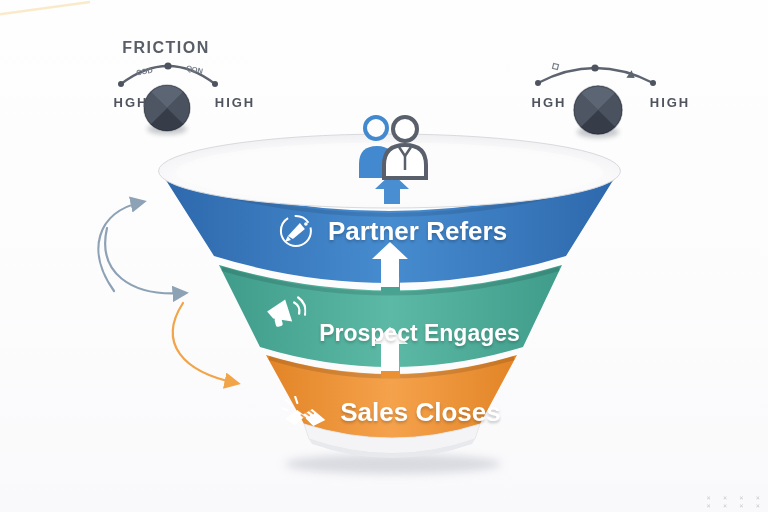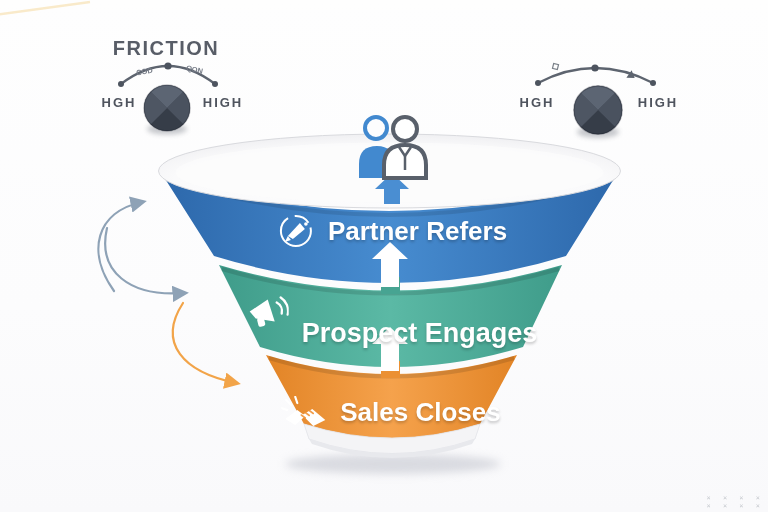--- a/index.html
+++ b/index.html
@@ -4,31 +4,31 @@
 <style>
   html,body{margin:0;padding:0;background:#fff;}
   #stage{
     position:relative;width:768px;height:512px;overflow:hidden;
     background:linear-gradient(180deg,#fefefe 0%,#fcfcfd 60%,#f9f9fb 100%);
     font-family:"Liberation Sans",sans-serif;
   }
   .abs{position:absolute;}
   .ctr{transform:translate(-50%,-50%);}
   .gauge-title{
-    font-size:20px;font-weight:700;letter-spacing:1.5px;color:#585d67;white-space:nowrap;
+    font-size:16px;font-weight:700;letter-spacing:1.5px;color:#585d67;white-space:nowrap;
   }
   .hi-label{
-    font-size:13px;font-weight:700;letter-spacing:2px;color:#4f545e;white-space:nowrap;
+    font-size:13px;font-weight:700;letter-spacing:2px;color:#4f545e;white-space:nowrap;margin-left:12px;
   }
   .tier-row{display:flex;align-items:center;gap:13px;white-space:nowrap;}
   .tier-text{
     color:#ffffff;font-weight:700;text-shadow:0 2px 3px rgba(0,0,0,0.22);text-align:right;
   }
   .tier-text.sz26{font-size:26px;}
-  .tier-text.sz27{font-size:27px;margin-top:40px;}
+  .tier-text.sz27{font-size:23px;margin-top:40px;}
   .watermark{
     right:4px;bottom:2px;font-size:7px;line-height:8px;letter-spacing:4px;
     color:#9aa0a8;opacity:.55;white-space:pre-line;text-align:right;
     font-family:"DejaVu Sans Mono",monospace;
   }
 </style>
 </head>
 <body>
 
 <div id="stage">

